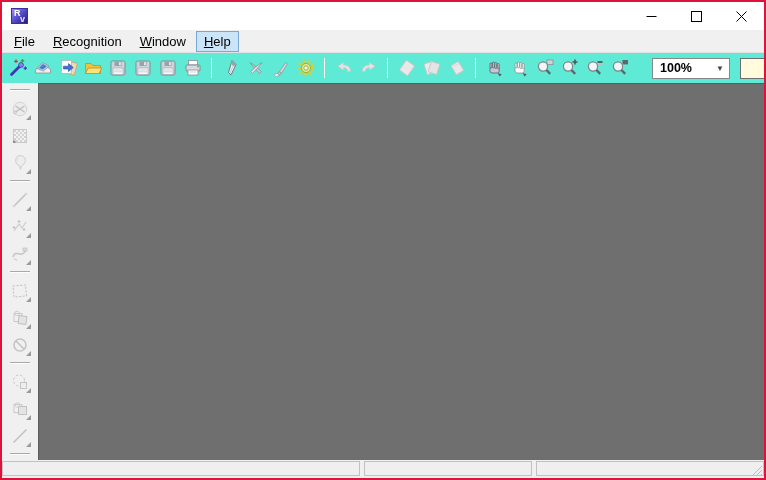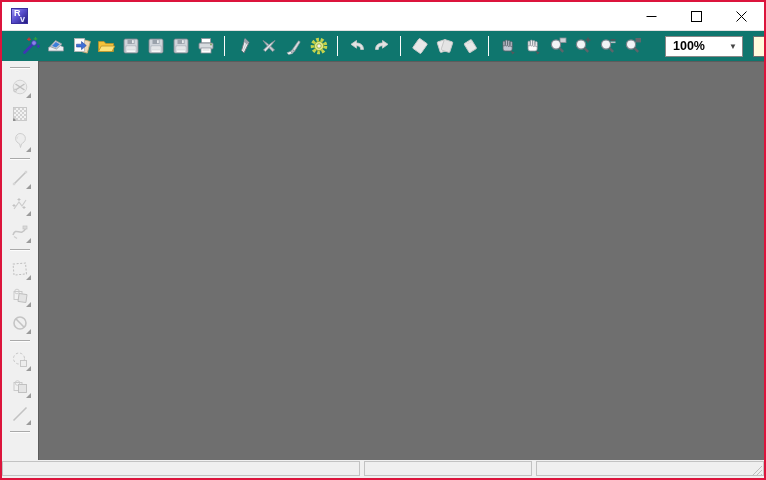--- a/index.html
+++ b/index.html
@@ -15,21 +15,21 @@
   .win-controls { margin-left:auto; display:flex; height:100%; }
   .win-btn { width:45px; height:100%; display:flex; align-items:center; justify-content:center; }
 
   
   .menubar { flex:0 0 22px; background:#f0f0f0; display:flex; align-items:center; padding-left:3px; font-size:13px; color:#000; }
   .menu-item { padding:1px 7px; margin:0 1px; border:1px solid transparent; line-height:17px; }
   .menu-item::first-letter { text-decoration:underline; }
   .menu-item.active { background:#cce4f8; border-color:#7aa7d4; }
 
   
-  .toolbar { flex:0 0 31px; background:#0f766e; display:flex; align-items:center; padding-left:16px; border-top:1px solid #e2e2e2; }
+  .toolbar { flex:0 0 31px; background:#5eead4; display:flex; align-items:center; padding-left:3px; border-top:1px solid #e2e2e2; }
   .tbtn { width:24px; height:24px; margin:0 .5px; display:flex; align-items:center; justify-content:center; flex:0 0 auto; }
   .tbtn svg { width:20px; height:20px; }
   .tsep { width:1px; height:20px; background:#c6c6c6; border-right:1px solid #fbfbfb; margin:0 6px; flex:0 0 auto; }
   .zoom-combo { margin-left:20px; width:78px; height:21px; background:#fff; border:1px solid #888; display:flex; align-items:center; position:relative; flex:0 0 auto; }
   .zoom-combo .val { font-size:12.5px; font-weight:bold; padding-left:7px; }
   .zoom-combo .dd { position:absolute; right:1px; top:1px; bottom:1px; width:16px; display:flex; align-items:center; justify-content:center; font-size:8px; color:#444; }
   .swatch { margin-left:10px; width:30px; height:21px; border:1px solid #6e6e6e; flex:0 0 auto; }
 
   
   .main { flex:1 1 auto; display:flex; min-height:0; }
@@ -71,20 +71,26 @@
       </div>
       <div class="win-btn" title="close">
         <svg width="11" height="11">
             <line x1="0.5" y1="0.5" x2="10.5" y2="10.5" stroke="#000"></line>
             <line x1="10.5" y1="0.5" x2="0.5" y2="10.5" stroke="#000"></line>
           </svg>
       </div>
     </div>
   </div>
 
+  <div class="menubar">
+    <div class="menu-item">File</div>
+    <div class="menu-item">Recognition</div>
+    <div class="menu-item">Window</div>
+    <div class="menu-item active">Help</div>
+  </div>
 
   <div class="toolbar">
 
     <div class="tbtn" title="wizard">
       <svg viewBox="0 0 20 20">
         <line x1="3.5" y1="16.5" x2="12" y2="8" stroke="#3f35b5" stroke-width="2.8" stroke-linecap="round"></line>
         <circle cx="13" cy="7" r="2.4" fill="#8b84e8" stroke="#3f35b5" stroke-width="0.8"></circle>
         <path d="M8 1.5 v3.6 M6.2 3.3 h3.6" stroke="#cc3333" stroke-width="1.2"></path>
         <path d="M14.5 1 v3.6 M12.7 2.8 h3.6" stroke="#2e9e3e" stroke-width="1.2"></path>
         <path d="M17.3 8.5 v3.4 M15.6 10.2 h3.4" stroke="#3f35b5" stroke-width="1.2"></path>

